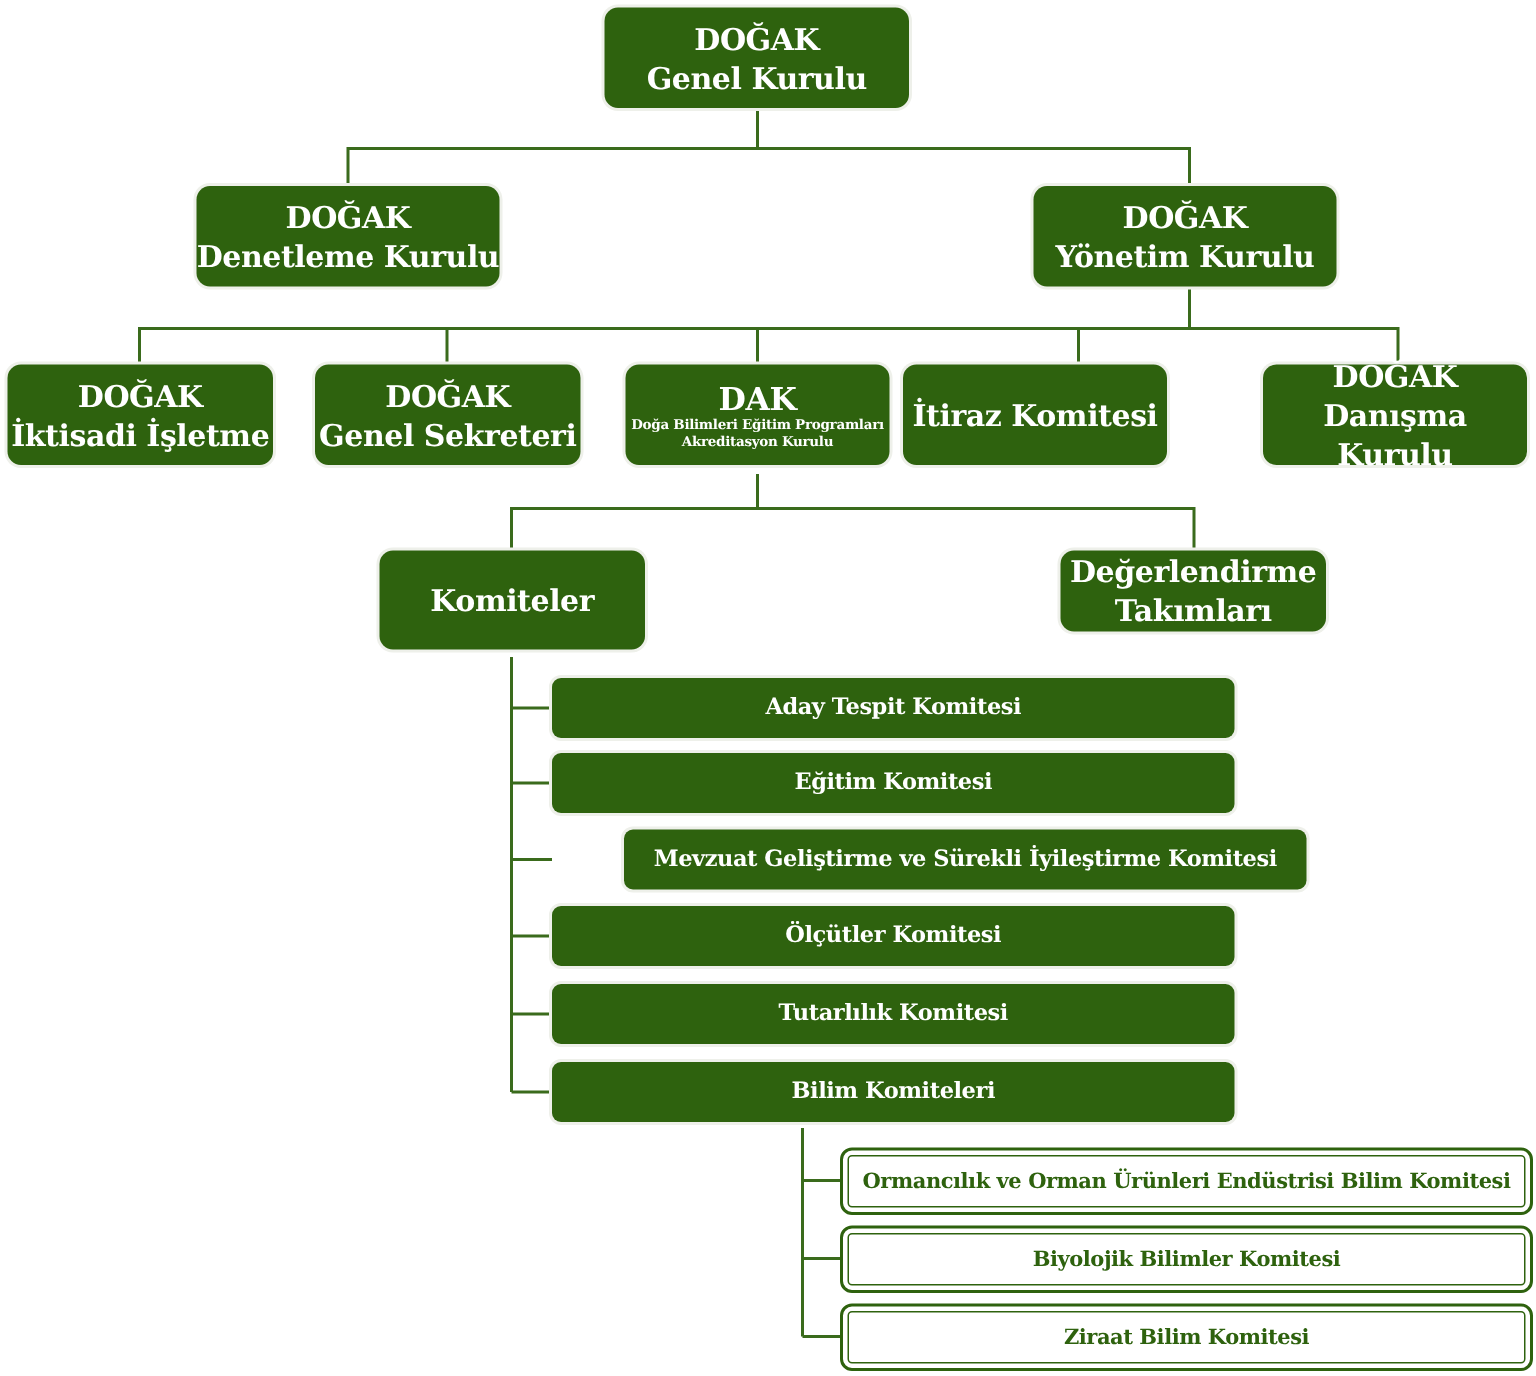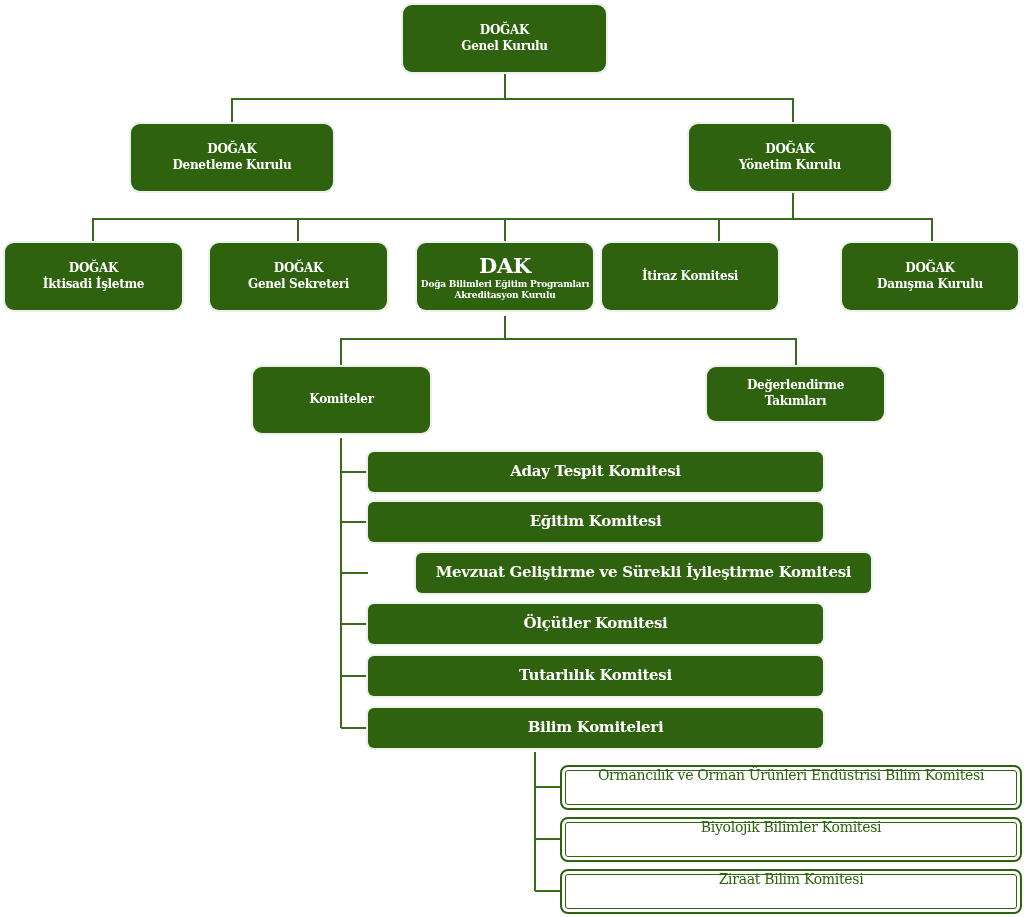--- a/index.html
+++ b/index.html
@@ -2,29 +2,29 @@
 <html><head>
 <meta charset="utf-8">
 <style>
   html, body { margin:0; padding:0; background:#ffffff; }
   body { width:1024px; height:917px; position:relative; overflow:hidden;
          font-family:"DejaVu Serif", "Liberation Serif", serif; }
   .box { position:absolute; box-sizing:border-box; background:#2e620e; color:#ffffff;
          border-radius:9px; display:flex; flex-direction:column; align-items:center;
          justify-content:center; text-align:center; font-weight:bold;
          box-shadow:0 0 0 2px #eef0ea; line-height:1.3; }
-  .box .t { font-size:12px; letter-spacing:-0.3px; }
+  .box .t { font-size:20px; letter-spacing:-0.3px; }
   .box .s { font-size:9px; line-height:1.25; letter-spacing:-0.2px; }
   .box .big { font-size:21px; }
   .list { border-radius:6px; }
   .list .t { font-size:15px; }
   .sub { position:absolute; box-sizing:border-box; background:#ffffff; color:#2e620e;
          border:2px solid #2e620e; border-radius:8px; outline:1px solid #2e620e;
-         outline-offset:-6px; display:flex; justify-content:center;
-         font-weight:normal; font-size:14px; letter-spacing:-0.3px; }
+         outline-offset:-6px; display:flex; align-items:center; justify-content:center;
+         font-weight:bold; font-size:14px; letter-spacing:-0.3px; }
   svg.lines { position:absolute; left:0; top:0; }
   svg.lines line, svg.lines polyline { stroke:#3a6b1c; stroke-width:2; fill:none; }
 </style>
 </head>
 <body>
 
 <svg class="lines" width="1024" height="917">
 
   <line x1="505" y1="72" x2="505" y2="99"></line>
   <polyline points="232,124 232,99 793,99 793,124"></polyline>

